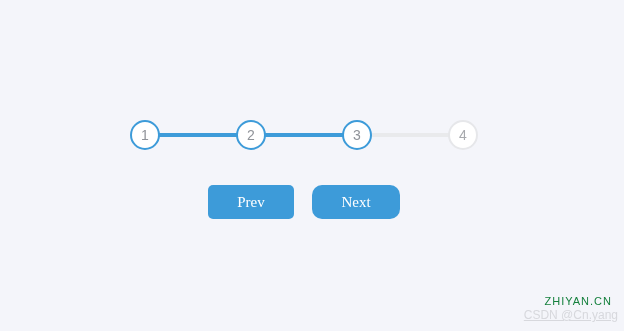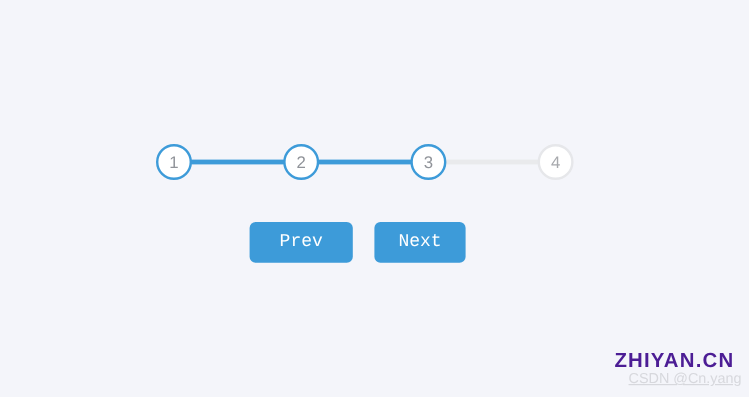--- a/index.html
+++ b/index.html
@@ -90,45 +90,45 @@
     display: flex;
     gap: 18px;
   }
 
   .btn {
     height: 34px;
     border: none;
     border-radius: 5px;
     background: #3d9bd9;
     color: #ffffff;
-    font-family: Liberation Mono, monospace;
+    font-family: Liberation Serif, serif;
     font-size: 15px;
     line-height: 34px;
     padding: 0;
     text-align: center;
     cursor: pointer;
   }
   .btn-prev { width: 86px; }
-  .btn-next { width: 76px; }
+  .btn-next { width: 88px; border-radius: 10px; }
 
   
   .watermark {
     position: absolute;
     right: 6px;
     bottom: 8px;
     text-align: right;
     pointer-events: none;
     user-select: none;
   }
   .watermark-brand {
     font-family: "Liberation Sans", sans-serif;
-    font-size: 17px;
-    font-weight: bold;
+    font-size: 11px;
+    font-weight: normal;
     letter-spacing: 1px;
-    color: #4c1d95;
+    color: #15803d;
     line-height: 14px;
     margin-right: 6px;
   }
   .watermark-credit {
     font-family: "Liberation Sans", sans-serif;
     font-size: 12px;
     color: #d7d8dd;
     line-height: 15px;
     text-decoration: underline;
   }

